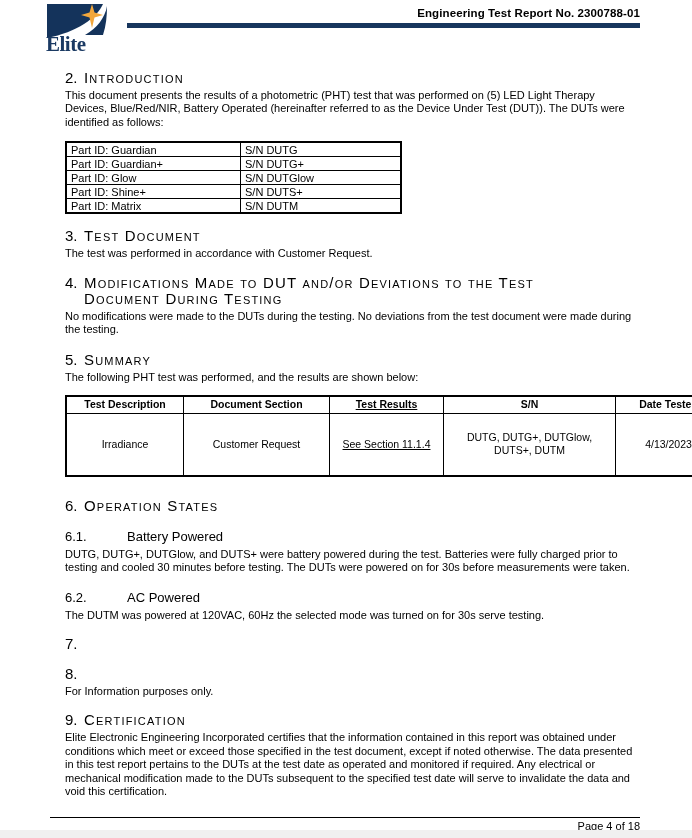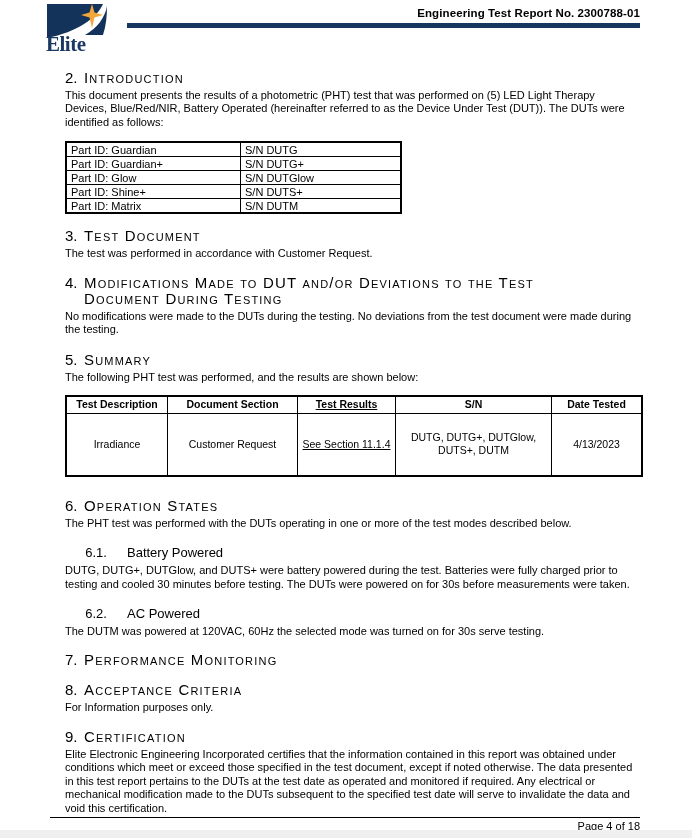--- a/index.html
+++ b/index.html
@@ -44,41 +44,41 @@
   h2.h.mt-lg { margin-top:21px; }
   h2.h.mt-md { margin-top:16px; }
   h2.h.first { margin-top:8px; }
   h2.h .t.wrap { max-width:505px; }
 
   h3.h3 {
     margin-top:15px; margin-bottom:3px;
     font-size:13px; line-height:16px; font-weight:normal;
     display:flex;
   }
-  h3.h3 .num { flex:0 0 62px;text-align:center; }
+  h3.h3 .num { flex:0 0 62px; }
 
   p.body { margin:0; }
 
   
   table { border-collapse:collapse; border:2px solid #000; }
   td, th { border:1px solid #000; }
 
   table.dut { width:328px; margin-top:12px; table-layout:fixed; }
   table.dut td {
     height:13px; line-height:12px; font-size:11px;
     padding:0 0 0 4px; vertical-align:middle;
   }
   table.dut td.c1 { width:169px; }
   table.dut td.c2 { width:155px; }
 
   table.summary { width:560px; margin-top:10px; table-layout:fixed; }
   table.summary th {
     font-size:10.5px; font-weight:bold; text-align:center;
     white-space:nowrap; overflow:hidden;
-    height:14px; line-height:13px; padding:1px 2px;
+    height:14px; line-height:13px; padding:1px 10px;
   }
   table.summary td {
     font-size:10.5px; text-align:center; vertical-align:middle;
     line-height:13px; padding:0 4px; height:29px;
   }
   table.summary .w1 { width:96px; }
   table.summary .w2 { width:125px; }
   table.summary .w3 { width:93px;text-decoration:underline; }
   table.summary .w4 { width:151px; }
   table.summary .w5 { width:85px; }
@@ -176,42 +176,39 @@
           <td class="w4 sn-cell">DUTG, DUTG+, DUTGlow, DUTS+, DUTM</td>
           <td class="w5">4/13/2023</td>
         </tr>
       </tbody>
     </table>
 
     <h2 class="h mt-lg">
       <span class="num">6.</span>
       <span class="t">Operation States</span>
     </h2>
-    <p class="body">The PHT test was performed with the DUTs operating in one or more of the test modes described below.</p>
 
     <h3 class="h3">
       <span class="num">6.1.</span>
       <span class="t">Battery Powered</span>
     </h3>
     <p class="body">DUTG, DUTG+, DUTGlow, and DUTS+ were battery powered during the test. Batteries were fully charged prior to testing and cooled 30 minutes before testing. The DUTs were powered on for 30s before measurements were taken.</p>
 
     <h3 class="h3">
       <span class="num">6.2.</span>
       <span class="t">AC Powered</span>
     </h3>
     <p class="body">The DUTM was powered at 120VAC, 60Hz the selected mode was turned on for 30s serve testing.</p>
 
     <h2 class="h">
       <span class="num">7.</span>
-      <span class="t">Performance Monitoring</span>
     </h2>
 
     <h2 class="h">
       <span class="num">8.</span>
-      <span class="t">Acceptance Criteria</span>
     </h2>
     <p class="body">For Information purposes only.</p>
 
     <h2 class="h">
       <span class="num">9.</span>
       <span class="t">Certification</span>
     </h2>
     <p class="body">Elite Electronic Engineering Incorporated certifies that the information contained in this report was obtained under conditions which meet or exceed those specified in the test document, except if noted otherwise. The data presented in this test report pertains to the DUTs at the test date as operated and monitored if required. Any electrical or mechanical modification made to the DUTs subsequent to the specified test date will serve to invalidate the data and void this certification.</p>
 
   </div>

